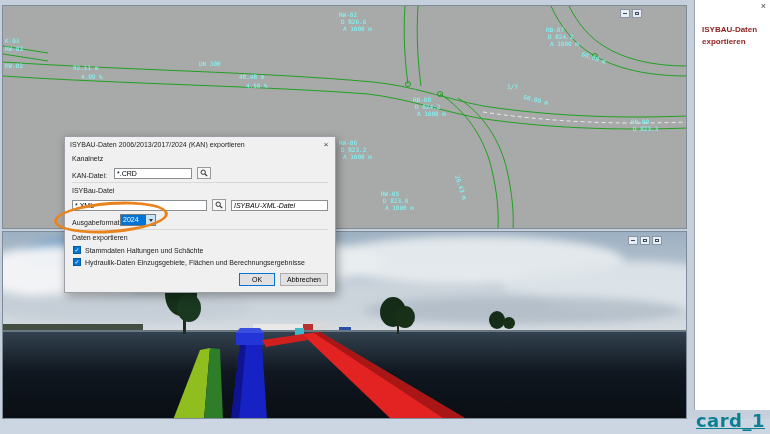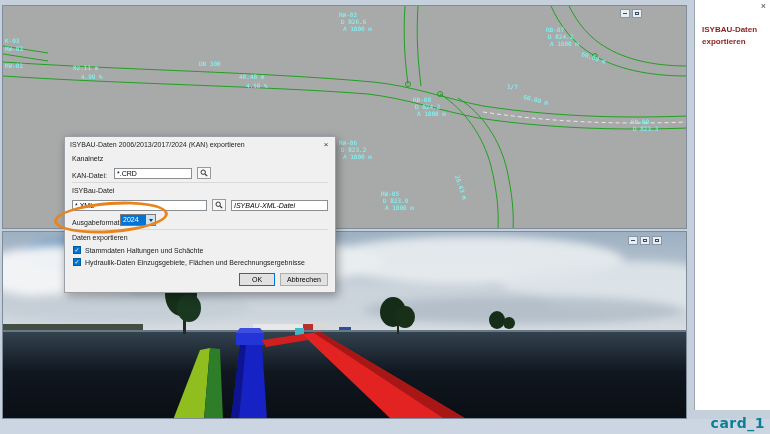--- a/index.html
+++ b/index.html
@@ -26,22 +26,22 @@
 
   
   .sidebar { position:absolute; left:694px; top:0; width:76px; height:410px;
              background:#ffffff; border-left:1px solid #9aa5b1; }
   .sb-close { position:absolute; top:1px; right:4px; font-size:9px; color:#444; cursor:default; }
   .sb-title { padding:24px 0 0 7px; font-weight:bold; font-size:8px; line-height:1.5;
               color:var(--sidebar-title-red,#8b1e1e); }
 
   
   .bottombar { position:absolute; left:0; bottom:0; width:770px; height:15px; background:#ccd6e2; }
-  .logo { position:absolute; right:5px; bottom:3px; font-size:14px; font-weight:bold;
-          letter-spacing:.5px; color:var(--logo-teal,#0c7f93); font-family:"DejaVu Sans", sans-serif; }
+  .logo { position:absolute; right:5px; bottom:3px; font-size:18px; font-weight:bold;
+          letter-spacing:.5px; color:var(--logo-teal,#0c7f93); font-family:"DejaVu Sans", sans-serif;text-decoration:underline; }
 
   
   .dialog { position:absolute; left:64px; top:136px; width:272px; z-index:10;
             background:#f0f0f0; border:1px solid #9aa0a6; box-shadow:2px 3px 9px rgba(0,0,0,.35); }
   .dlg-title { height:14px; display:flex; align-items:center; padding-left:5px; font-size:7px; color:#222; }
   .dlg-title .t { flex:1; white-space:nowrap; overflow:hidden; }
   .dlg-close { width:18px; text-align:center; font-size:8px; color:#333; }
   .dlg-body { padding:4px 7px 6px; }
   .grp-label { height:8px; margin-bottom:3px; color:#1a1a1a; }
   .row { height:13px; display:flex; align-items:flex-end; margin-bottom:2px; }

